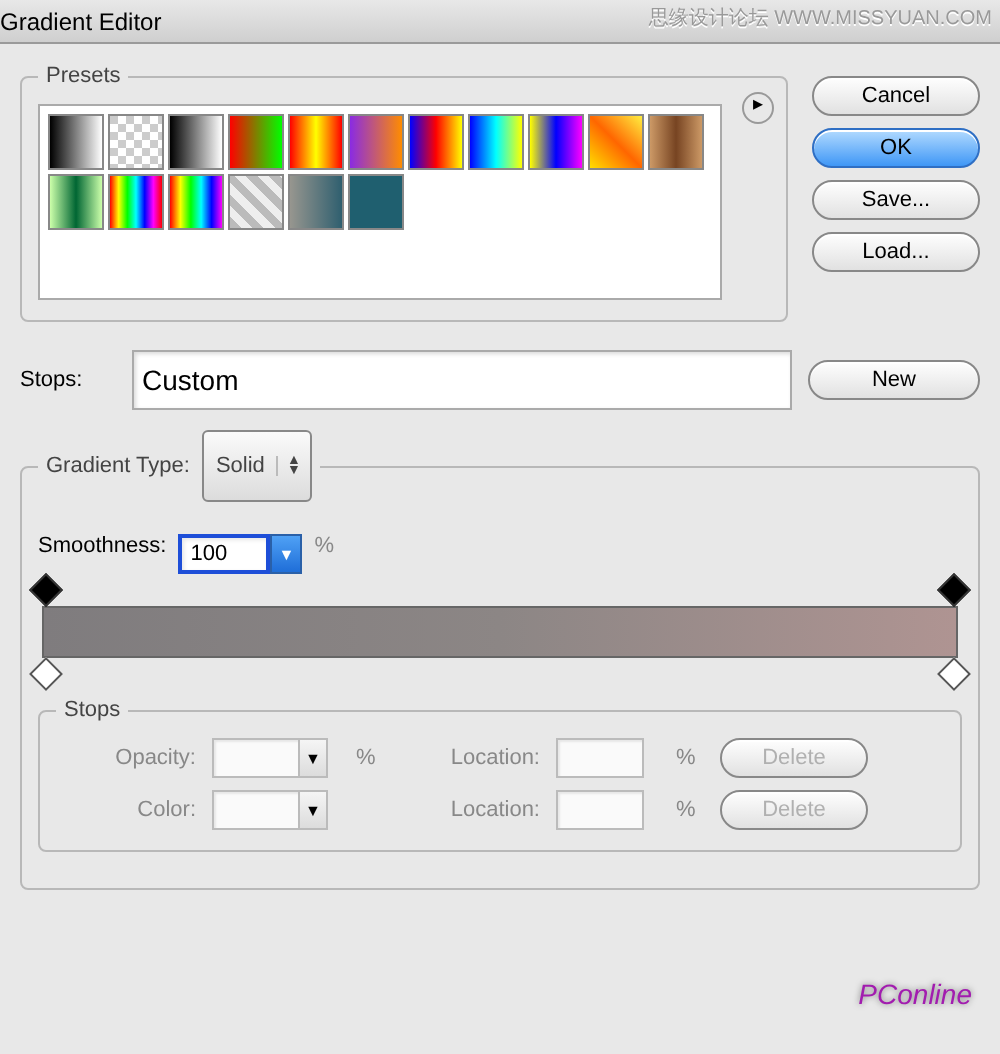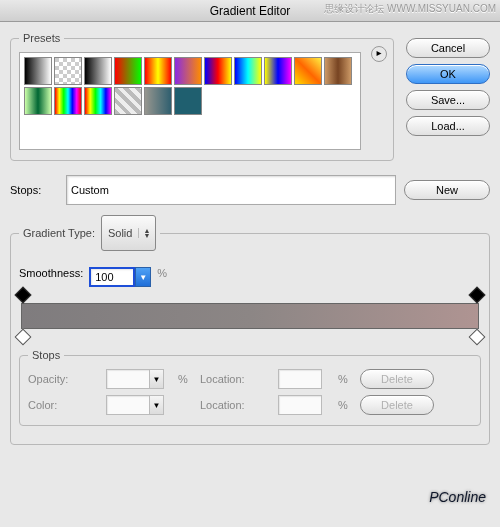--- a/index.html
+++ b/index.html
@@ -10,21 +10,21 @@
     background: #e8e8e8;
     color: #000;
     width: 500px;
     height: 527px;
     overflow: hidden;
   }
   .titlebar {
     height: 22px;
     background: linear-gradient(#e8e8e8, #cfcfcf);
     border-bottom: 1px solid #9a9a9a;
-    text-align: center;
+    text-align: left;
     line-height: 22px;
     font-size: 12px;
     font-weight: 500;
   }
   .content { padding: 6px 10px 10px 10px; }
   .row-top { display: flex; gap: 12px; }
   .col-left { flex: 1; }
   .col-right { width: 84px; display:flex; flex-direction:column; gap:6px; padding-top: 10px; }
 
   fieldset {
@@ -88,21 +88,21 @@
 
   .name-row { display: flex; align-items: center; gap: 8px; margin: 6px 0 10px 0; }
   .name-row label { width: 48px; text-align: left; }
   .text-input {
     flex: 1;
     height: 20px;
     border: 1px solid #aaa;
     background: #fff;
     box-shadow: inset 1px 1px 2px rgba(0,0,0,.15);
     padding: 14px 4px;
-    font-size: 11px;
+    font-size: 14px;
   }
 
   .type-row { display:flex; align-items:center; gap:6px; }
   .popup {
     border: 1px solid #888;
     border-radius: 3px;
     background: linear-gradient(#fafafa, #dcdcdc);
     height: 36px;
     display: inline-flex;
     align-items: center;
@@ -145,42 +145,42 @@
   .stop-top.right { top:-14px; right:-4px; }
   .stop-bot.left { bottom:-14px; left:-4px; background:#fff; border:1px solid #555; }
   .stop-bot.right { bottom:-14px; right:-4px; background:#fff; border:1px solid #555; }
 
   .stops-grid {
     display: grid;
     grid-template-columns: 70px 64px 14px 70px 52px 14px 74px;
     gap: 6px 8px;
     align-items: center;
   }
-  .stops-grid .lbl { text-align: left; color:#888; }
+  .stops-grid .lbl { text-align: right; color:#888; }
   .small-input {
     width: 44px; height: 20px;
     border: 1px solid #bbb; background:#fafafa;
     box-shadow: inset 1px 1px 1px rgba(0,0,0,.08);
   }
   .combo { display:flex; }
   .combo .dd {
     width:14px; height:20px;
     border:1px solid #bbb; border-left:none;
     background: linear-gradient(#f5f5f5,#dcdcdc);
     font-size:8px; display:flex; align-items:center; justify-content:center;
   }
   .pct { color:#888; }
   .watermark {
     position:absolute; top:2px; right:4px;
     font-size:10px; color:#999;
     text-shadow:0 1px 0 #fff;
   }
   .watermark2 {
     position:absolute; bottom:22px; right:14px;
-    font-size:14px; color:#0f172a; font-style:italic;
+    font-size:14px; color:#a21caf; font-style:italic;
     text-shadow:0 0 3px rgba(0,0,0,.5);
     pointer-events:none;
   }
 </style>
 </head>
 <body>
 
 <div class="titlebar">Gradient Editor</div>
 <div class="watermark">思缘设计论坛  WWW.MISSYUAN.COM</div>
 

